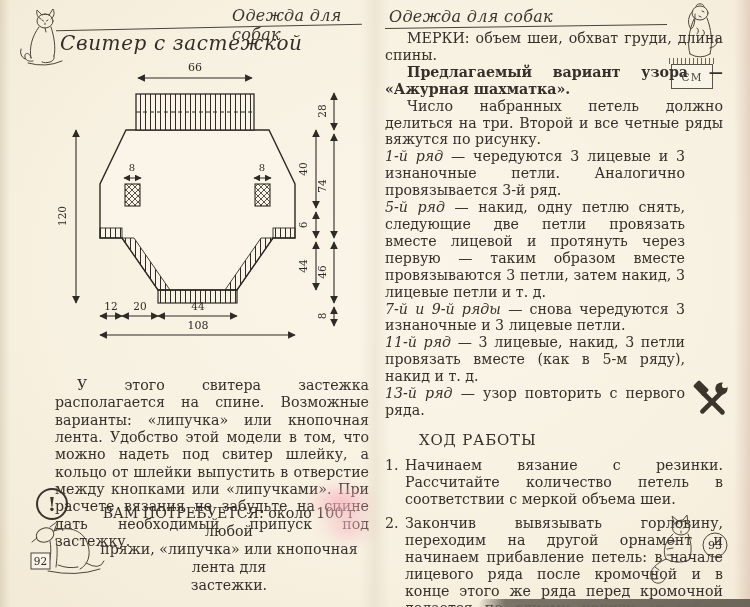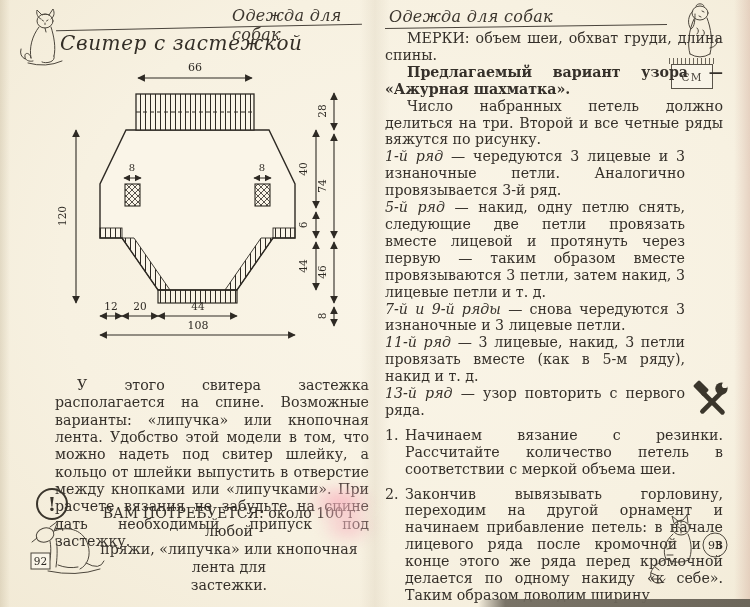--- a/index.html
+++ b/index.html
@@ -239,20 +239,21 @@
       <p class="indent">МЕРКИ: объем шеи, обхват груди, длина спины.</p>
       <p class="indent bold">Предлагаемый вариант узора — «Ажурная шахматка».</p>
       <p class="indent">Число набранных петель должно делиться на три. Второй и все четные ряды вяжутся по рисунку.</p>
 
       <p class="rowitem"><span class="rowlead">1-й ряд</span><span> — чередуются 3 лицевые и 3 изнаночные петли. Аналогично провязывается 3-й ряд.</span></p>
       <p class="rowitem"><span class="rowlead">5-й ряд</span><span> — накид, одну петлю снять, следующие две петли провязать вместе лицевой и протянуть через первую — таким образом вместе провязываются 3 петли, затем накид, 3 лицевые петли и т. д.</span></p>
       <p class="rowitem"><span class="rowlead">7-й и 9-й ряды</span><span> — снова чередуются 3 изнаночные и 3 лицевые петли.</span></p>
       <p class="rowitem"><span class="rowlead">11-й ряд</span><span> — 3 лицевые, накид, 3 петли провязать вместе (как в 5-м ряду), накид и т. д.</span></p>
       <p class="rowitem"><span class="rowlead">13-й ряд</span><span> — узор повторить с первого ряда.</span></p>
 
+      <p id="work-heading">ХОД РАБОТЫ</p>
 
       <div class="step">
         <span class="step-num">1.</span>
         <span class="step-text">Начинаем вязание с резинки. Рассчитайте количество петель в соответствии с меркой объема шеи.</span>
       </div>
       <div class="step">
         <span class="step-num">2.</span>
         <span class="step-text">Закончив вывязывать горловину, переходим на другой орнамент и начинаем прибавление петель: в начале лицевого ряда после кромочной и в конце этого же ряда перед кромочной делается по одному накиду «к себе». Таким образом доводим ширину</span>
       </div>
     </div>

